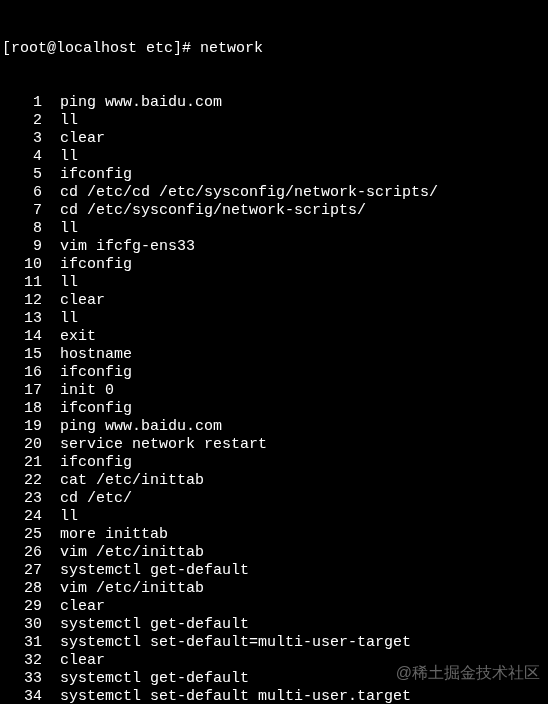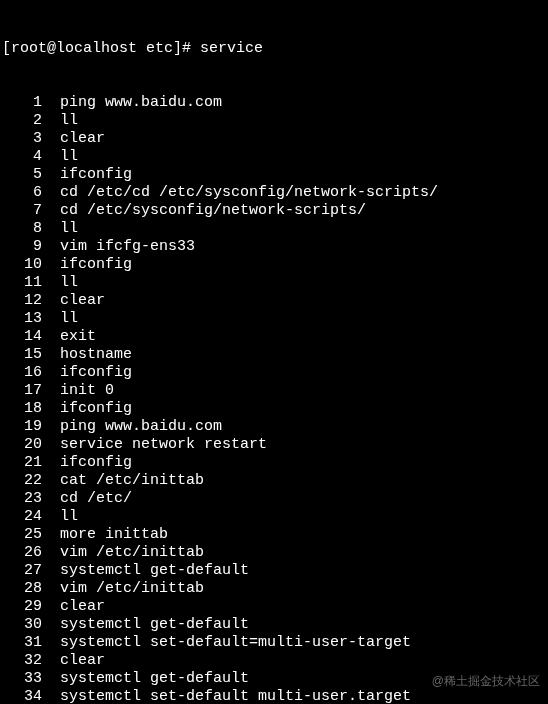--- a/index.html
+++ b/index.html
@@ -32,31 +32,31 @@
       width: 42px;
       text-align: right;
       padding-right: 2px;
     }
     .line-cmd {
       padding-left: 16px;
       font-family: Liberation Mono, monospace;
     }
     .watermark {
       position: absolute;
-      bottom: 14px;
+      bottom: 22px;
       right: 8px;
       color: #666;
-      font-size: 12px;
+      font-size: 16px;
       font-family: sans-serif;
     }
   </style>
 </head>
 <body>
 
 <div class="terminal">
   <div class="prompt-line">
-    <span>[root@localhost etc]#</span><span>&nbsp;</span><span>service</span>
+    <span>[root@localhost etc]#</span><span>&nbsp;</span><span>network</span>
   </div>
   <div id="history-container"><div class="history-line"><span class="line-num">1</span><span class="line-cmd">ping www.baidu.com</span></div><div class="history-line"><span class="line-num">2</span><span class="line-cmd">ll</span></div><div class="history-line"><span class="line-num">3</span><span class="line-cmd">clear</span></div><div class="history-line"><span class="line-num">4</span><span class="line-cmd">ll</span></div><div class="history-line"><span class="line-num">5</span><span class="line-cmd">ifconfig</span></div><div class="history-line"><span class="line-num">6</span><span class="line-cmd">cd /etc/cd /etc/sysconfig/network-scripts/</span></div><div class="history-line"><span class="line-num">7</span><span class="line-cmd">cd /etc/sysconfig/network-scripts/</span></div><div class="history-line"><span class="line-num">8</span><span class="line-cmd">ll</span></div><div class="history-line"><span class="line-num">9</span><span class="line-cmd">vim ifcfg-ens33</span></div><div class="history-line"><span class="line-num">10</span><span class="line-cmd">ifconfig</span></div><div class="history-line"><span class="line-num">11</span><span class="line-cmd">ll</span></div><div class="history-line"><span class="line-num">12</span><span class="line-cmd">clear</span></div><div class="history-line"><span class="line-num">13</span><span class="line-cmd">ll</span></div><div class="history-line"><span class="line-num">14</span><span class="line-cmd">exit</span></div><div class="history-line"><span class="line-num">15</span><span class="line-cmd">hostname</span></div><div class="history-line"><span class="line-num">16</span><span class="line-cmd">ifconfig</span></div><div class="history-line"><span class="line-num">17</span><span class="line-cmd">init 0</span></div><div class="history-line"><span class="line-num">18</span><span class="line-cmd">ifconfig</span></div><div class="history-line"><span class="line-num">19</span><span class="line-cmd">ping www.baidu.com</span></div><div class="history-line"><span class="line-num">20</span><span class="line-cmd">service network restart</span></div><div class="history-line"><span class="line-num">21</span><span class="line-cmd">ifconfig</span></div><div class="history-line"><span class="line-num">22</span><span class="line-cmd">cat /etc/inittab</span></div><div class="history-line"><span class="line-num">23</span><span class="line-cmd">cd /etc/</span></div><div class="history-line"><span class="line-num">24</span><span class="line-cmd">ll</span></div><div class="history-line"><span class="line-num">25</span><span class="line-cmd">more inittab</span></div><div class="history-line"><span class="line-num">26</span><span class="line-cmd">vim /etc/inittab</span></div><div class="history-line"><span class="line-num">27</span><span class="line-cmd">systemctl get-default</span></div><div class="history-line"><span class="line-num">28</span><span class="line-cmd">vim /etc/inittab</span></div><div class="history-line"><span class="line-num">29</span><span class="line-cmd">clear</span></div><div class="history-line"><span class="line-num">30</span><span class="line-cmd">systemctl get-default</span></div><div class="history-line"><span class="line-num">31</span><span class="line-cmd">systemctl set-default=multi-user-target</span></div><div class="history-line"><span class="line-num">32</span><span class="line-cmd">clear</span></div><div class="history-line"><span class="line-num">33</span><span class="line-cmd">systemctl get-default</span></div><div class="history-line"><span class="line-num">34</span><span class="line-cmd">systemctl set-default multi-user.target</span></div></div>
   
 </div>
 
 <div class="watermark">@稀土掘金技术社区</div>
 
 </body></html>

